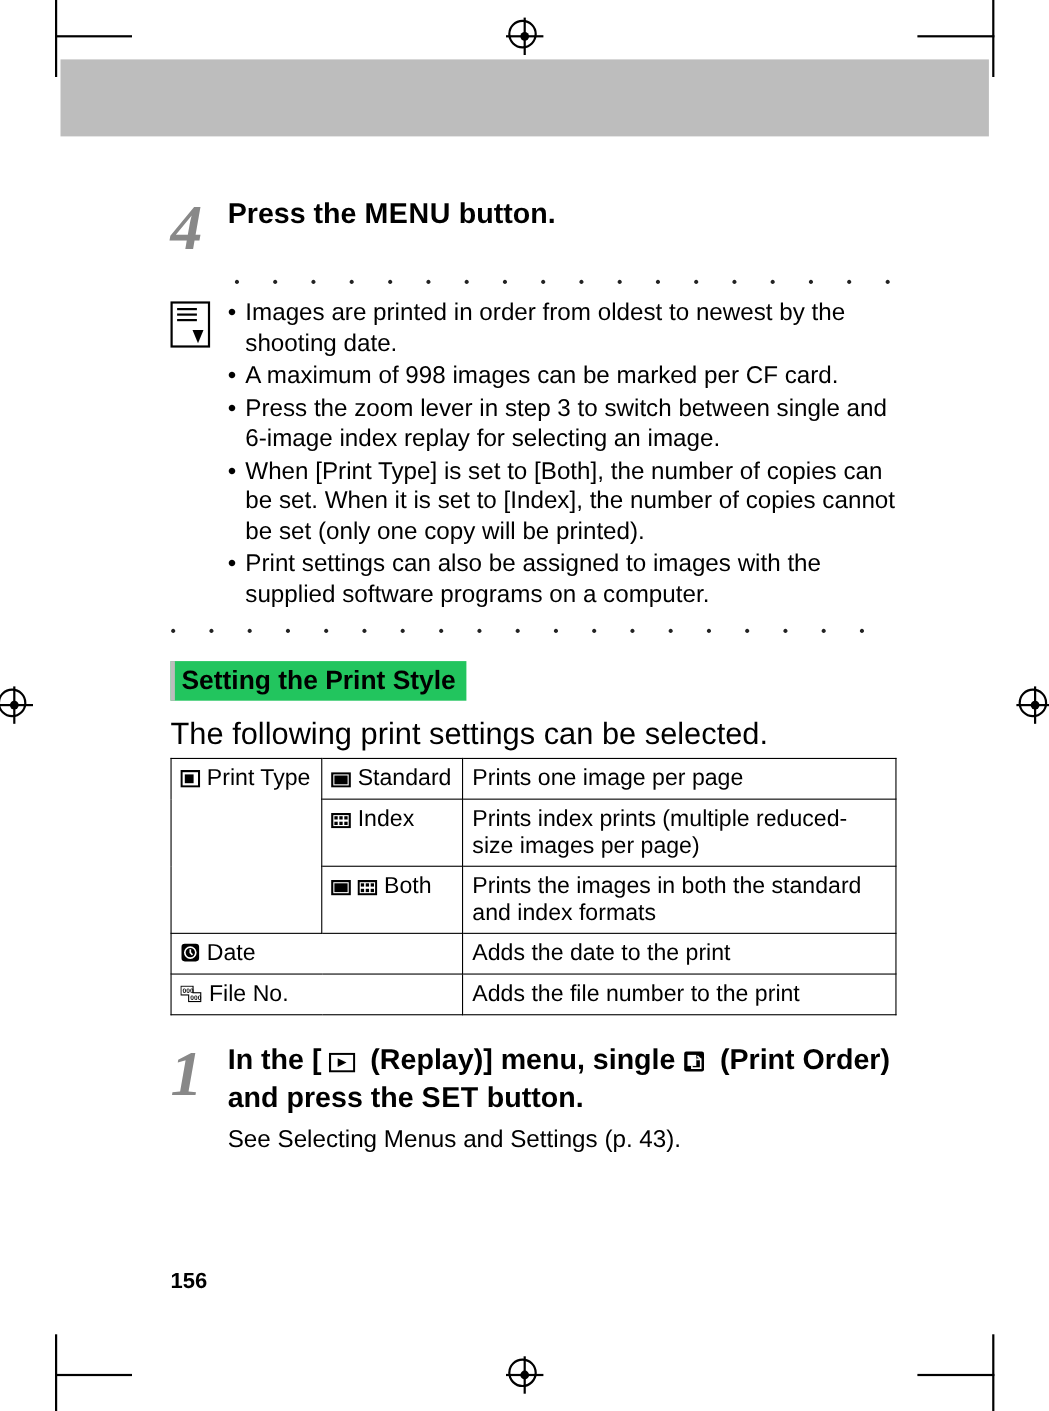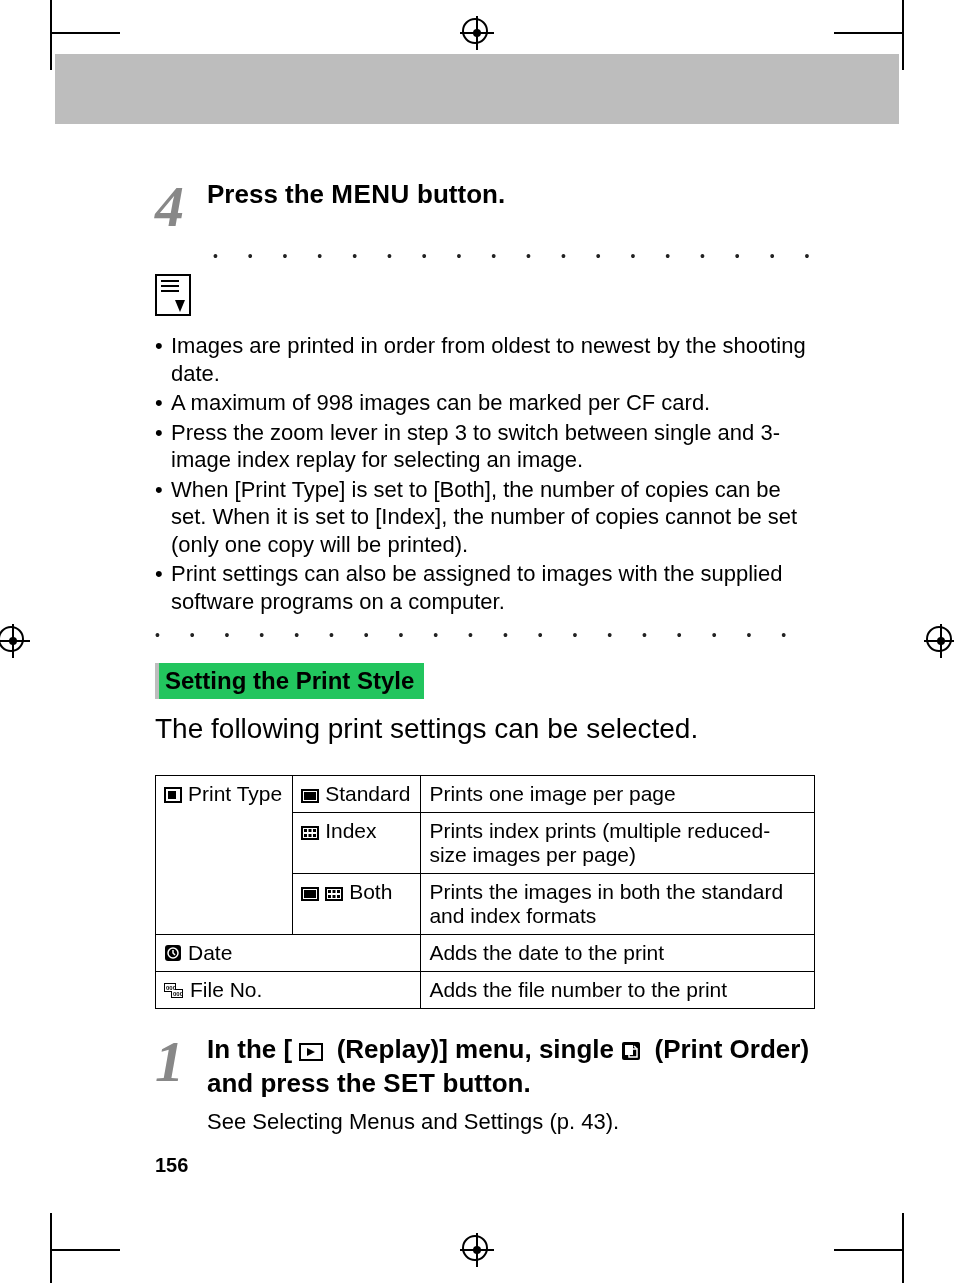--- a/index.html
+++ b/index.html
@@ -21,33 +21,33 @@
   .content { position: absolute; left: 155px; top: 178px; width: 660px; }
 
   .step-row { display: flex; align-items: flex-start; gap: 12px; }
   .big-num { font-family: "Times New Roman", serif; font-style: italic; font-weight: 700; font-size: 58px; color: #888; line-height: 0.8; margin-top: 6px; width: 40px; text-align: left; }
   .step-text { font-size: 26px; font-weight: 700; line-height: 1.3; flex: 1; }
   .menu-word, .set-word { letter-spacing: 0.5px; }
 
   .dots-top { margin-top: 18px; margin-left: 58px; font-size: 14px; letter-spacing: 13px; color: #222; white-space: nowrap; overflow: hidden; }
   .dots-bottom { margin-top: 10px; font-size: 14px; letter-spacing: 13px; color: #222; white-space: nowrap; overflow: hidden; }
 
-  .note-block { display: flex; align-items: flex-start; gap: 16px; margin-top: 6px; flex-direction: column; }
+  .note-block { display: flex; align-items: flex-start; gap: 16px; margin-top: 6px; }
   .note-icon { width: 36px; height: 42px; border: 2px solid #000; position: relative; flex-shrink: 0; margin-top: 4px; }
   .note-icon::before { content: ""; position: absolute; top: 4px; left: 4px; width: 18px; height: 2px; background: #000; box-shadow: 0 5px 0 #000, 0 10px 0 #000; }
   .note-icon::after { content: ""; position: absolute; bottom: 2px; right: 4px; width: 0; height: 0; border-left: 5px solid transparent; border-right: 5px solid transparent; border-top: 12px solid #000; }
 
   .bullets { font-size: 22px; line-height: 1.25; }
   .bullets li { list-style: none; position: relative; padding-left: 16px; margin-bottom: 2px; }
   .bullets li::before { content: "•"; position: absolute; left: 0; top: 0; }
 
   .section-title { display: inline-block; background: #22c55e; border-left: 4px solid #bdbdbd; padding: 4px 10px 4px 6px; font-size: 24px; font-weight: 700; margin-top: 20px; }
   .section-intro { font-size: 28px; margin-top: 14px; }
 
-  table.settings { width: 100%; border-collapse: collapse; margin-top: 30px; }
+  table.settings { width: 100%; border-collapse: collapse; margin-top: 6px; }
   table.settings td { border: 1px solid #000; padding: 6px 10px 6px 8px; font-size: 21px; vertical-align: top; }
   table.settings td.label { white-space: nowrap; }
   .ic { display: inline-block; vertical-align: -2px; margin-right: 6px; }
   .ic svg { display: block; }
 
   .step1-block { margin-top: 24px; }
   .step1-sub { font-size: 22px; margin-top: 8px; margin-left: 52px; }
   .step1-sub .ital { }
 
   .page-num { position: absolute; left: 155px; bottom: 106px; font-size: 20px; font-weight: 700; }
@@ -103,21 +103,21 @@
       </div>
     </div>
 
     <div class="dots-top">• • • • • • • • • • • • • • • • • • • • • • • • • • • • • • • •</div>
 
     <div class="note-block">
       <div class="note-icon"></div>
       <ul class="bullets">
         <li>Images are printed in order from oldest to newest by the shooting date.</li>
         <li>A maximum of 998 images can be marked per CF card.</li>
-        <li>Press the zoom lever in step 3 to switch between single and 3-image index replay for selecting an image.</li>
+        <li>Press the zoom lever in step 3 to switch between single and 6-image index replay for selecting an image.</li>
         <li>When [Print Type] is set to [Both], the number of copies can be set. When it is set to [Index], the number of copies cannot be set (only one copy will be printed).</li>
         <li>Print settings can also be assigned to images with the supplied software programs on a computer.</li>
       </ul>
     </div>
 
     <div class="dots-bottom">• • • • • • • • • • • • • • • • • • • • • • • • • • • • • • • •</div>
 
     <div class="section-title">Setting the Print Style</div>
     <div class="section-intro">The following print settings can be selected.</div>
 

